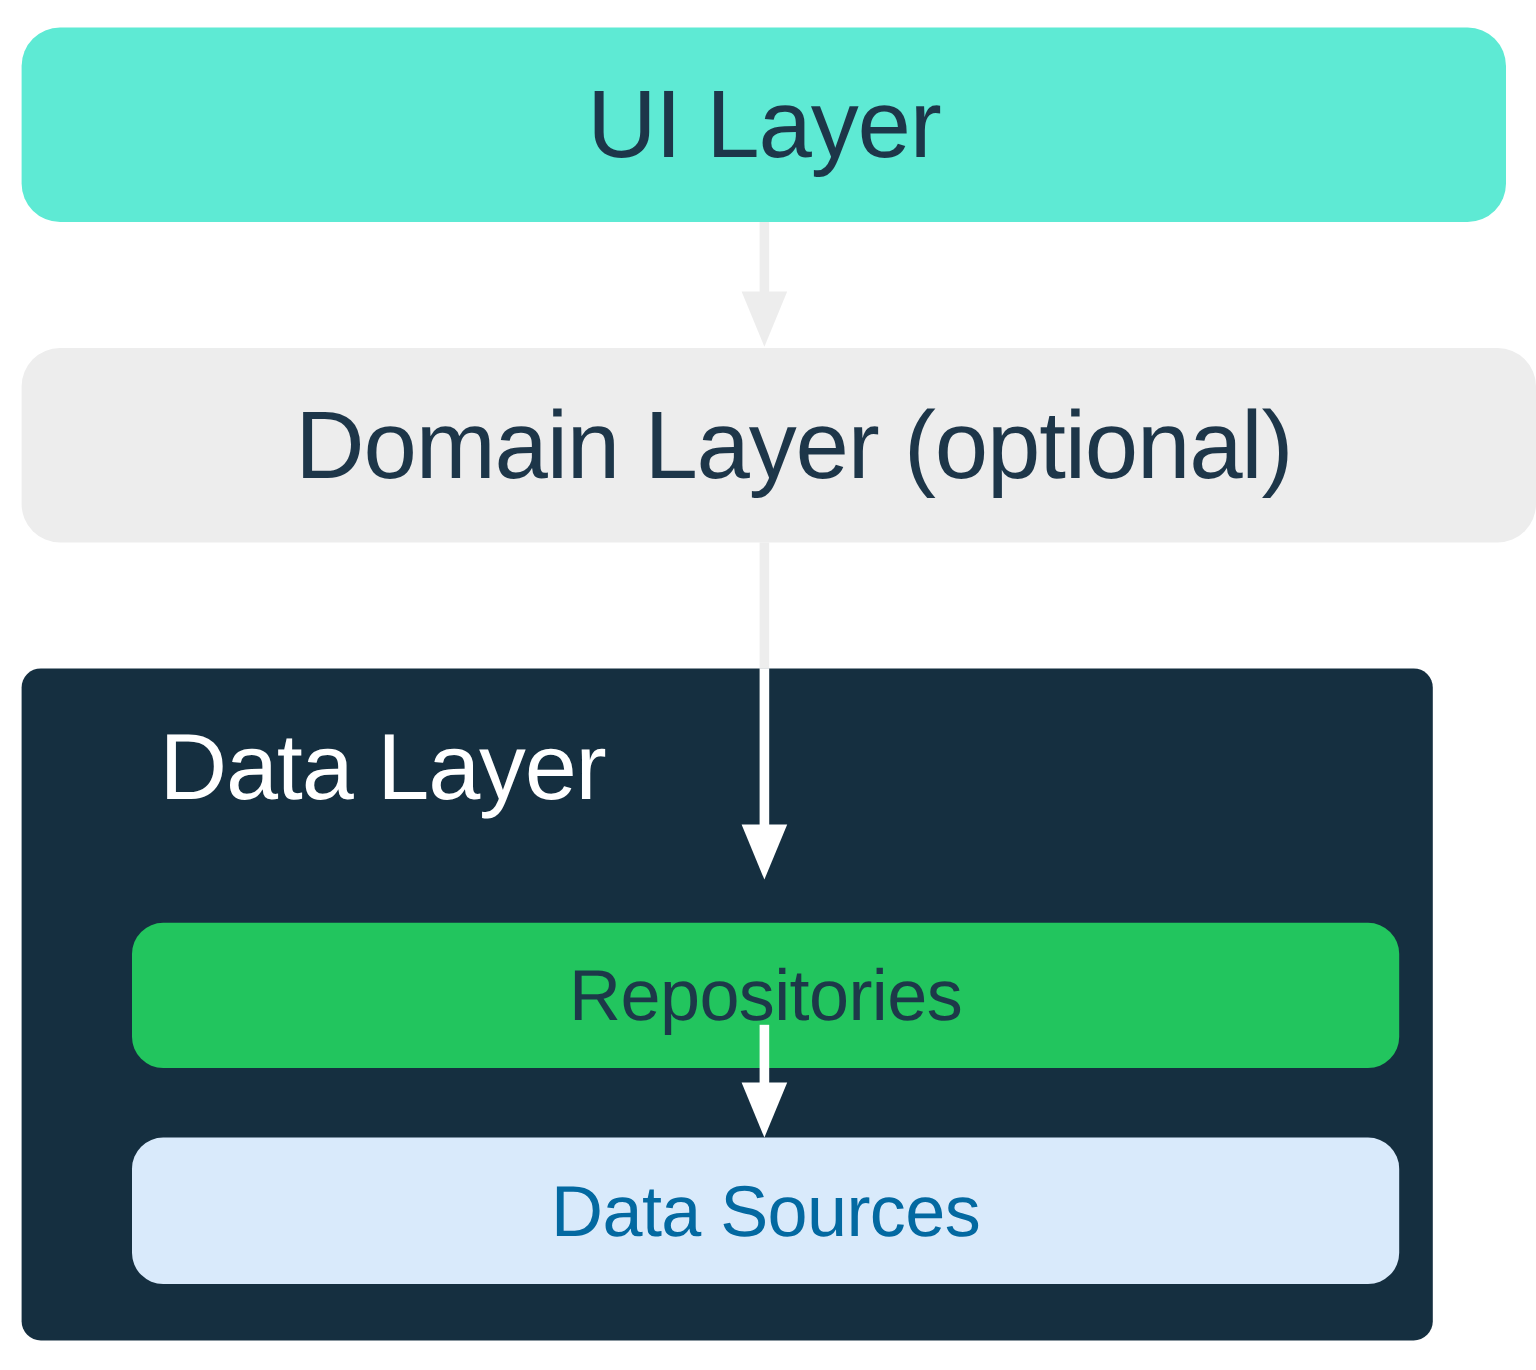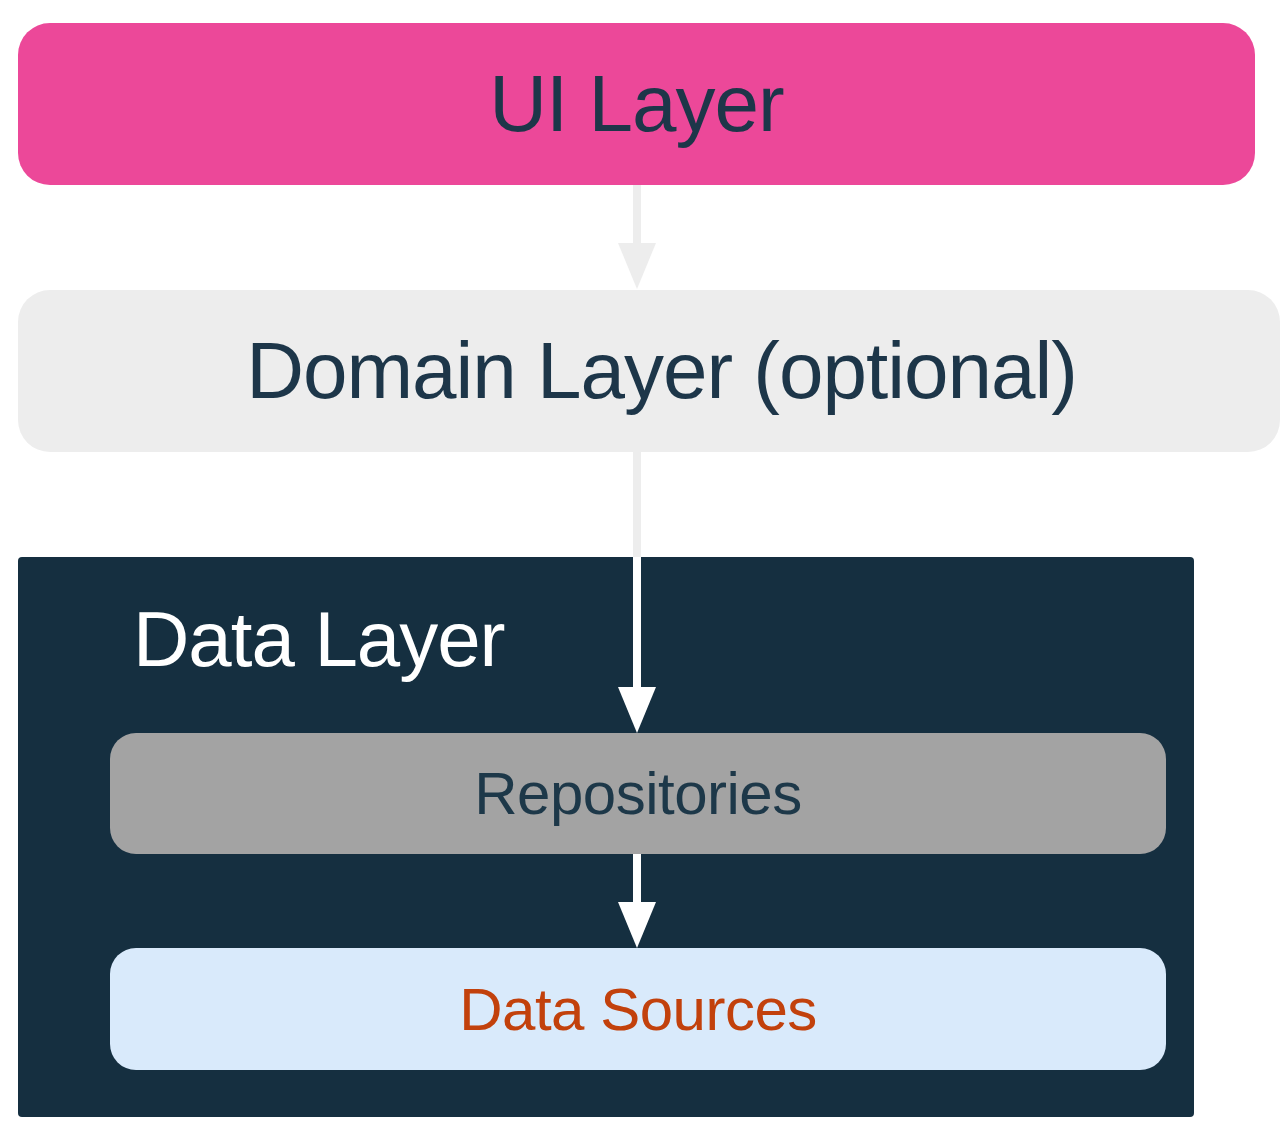--- a/index.html
+++ b/index.html
@@ -36,21 +36,21 @@
     white-space: nowrap;
   }
 
   
   #data-layer-box {
     position: absolute;
     left: 18px;
     top: 557px;
     width: 1176px;
     height: 560px;
-    border-radius: 4px;
+    border-radius: 16px;
   }
   #data-layer-title {
     position: absolute;
     left: 115px;
     top: 40px;
     font-size: 78px;
     letter-spacing: -1px;
     line-height: 1.1;
     white-space: nowrap;
   }
@@ -99,36 +99,36 @@
   #a2-head        { top: 687px; }
 
   #a3-stem { top: 854px; height: 50px; }
   #a3-head { top: 902px; }
 </style>
 </head>
 <body>
 
 <div id="canvas">
 
-  <div class="layer-box" id="ui-box" style="background-color: #ec4899; color: rgb(29, 54, 73);">
+  <div class="layer-box" id="ui-box" style="background-color: #5eead4; color: rgb(29, 54, 73);">
     <span class="label-lg">UI Layer</span>
   </div>
 
   <div class="layer-box" id="domain-box" style="background-color: rgb(237, 237, 237); color: rgb(29, 54, 73);">
     <span class="label-lg">Domain Layer (optional)</span>
   </div>
 
   <div id="data-layer-box" style="background-color: rgb(21, 47, 64);">
     <div id="data-layer-title" style="color: rgb(255, 255, 255);">Data Layer</div>
 
-    <div class="inner-box" id="repo-box" style="background-color: #a3a3a3; color: rgb(29, 56, 73);">
+    <div class="inner-box" id="repo-box" style="background-color: #22c55e; color: rgb(29, 56, 73); margin-top: 36px;">
       <span class="label-md">Repositories</span>
     </div>
 
-    <div class="inner-box" id="sources-box" style="background-color: rgb(217, 234, 251); color: #c2410c;">
+    <div class="inner-box" id="sources-box" style="background-color: rgb(217, 234, 251); color: #0369a1;">
       <span class="label-md">Data Sources</span>
     </div>
   </div>
 
   <div class="arrow-stem" id="a1-stem" style="background-color: rgb(237, 237, 237);"></div>
   <div class="arrow-head" id="a1-head" style="border-top-color: rgb(237, 237, 237);"></div>
 
   <div class="arrow-stem" id="a2-stem-top" style="background-color: rgb(237, 237, 237);"></div>
   <div class="arrow-stem" id="a2-stem-bottom" style="background-color: rgb(255, 255, 255);"></div>
   <div class="arrow-head" id="a2-head" style="border-top-color: rgb(255, 255, 255);"></div>

